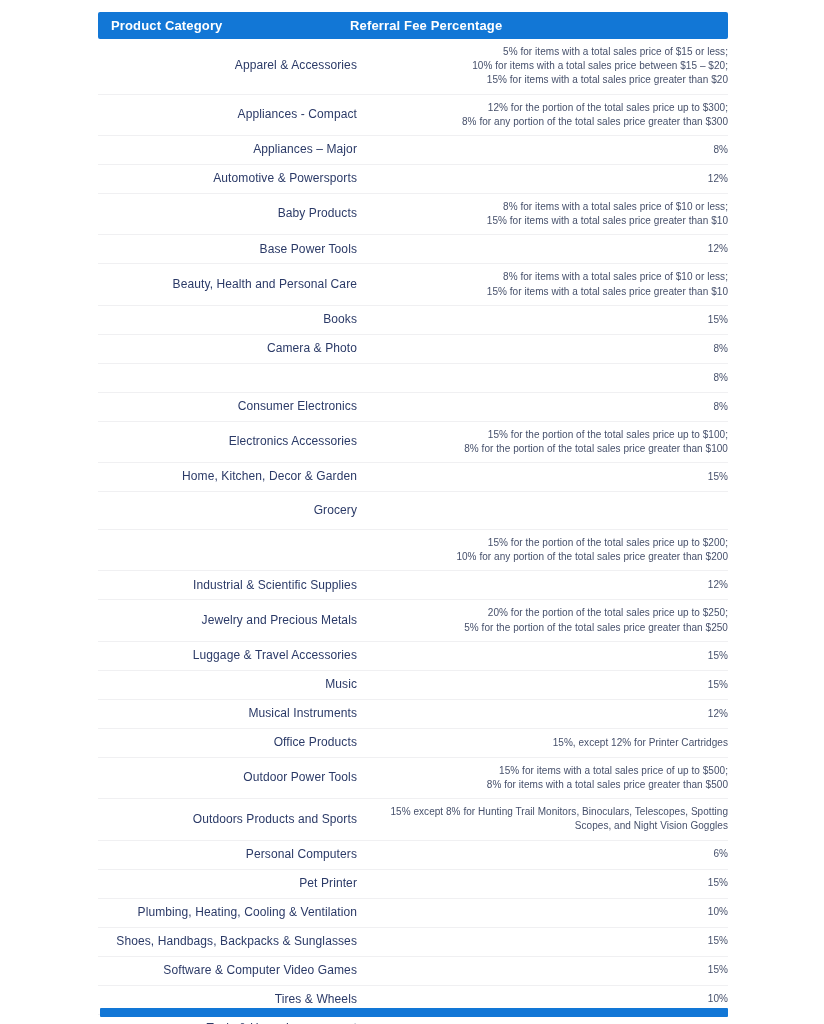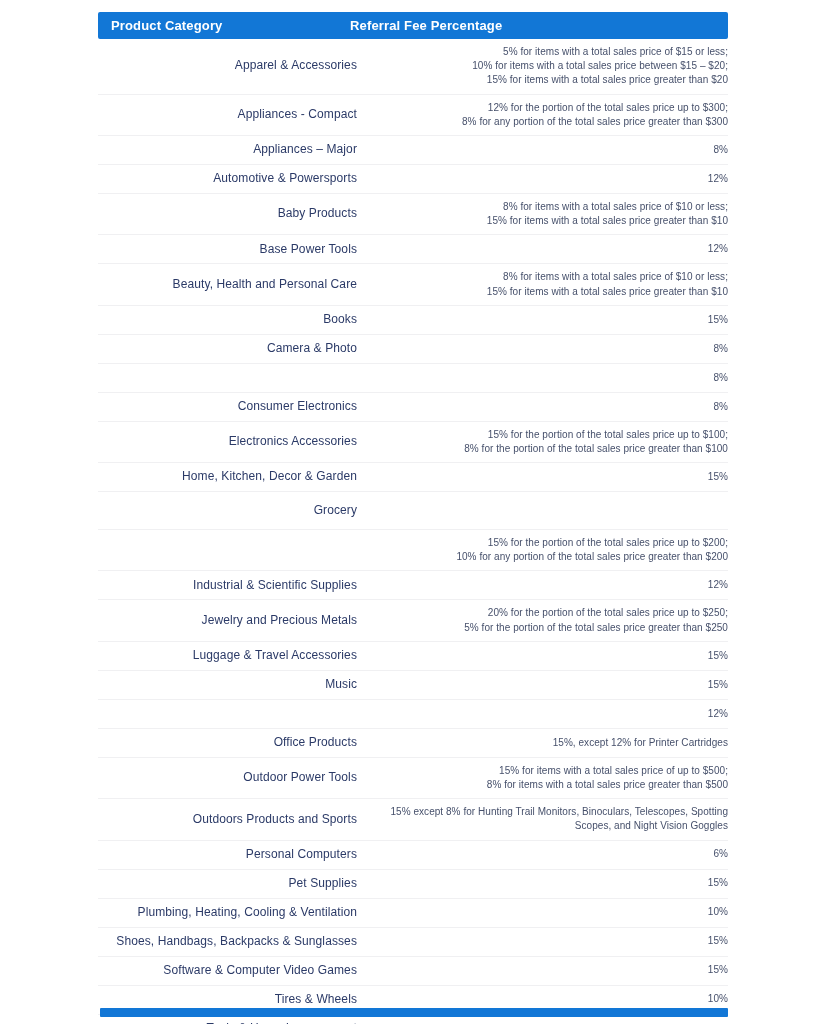--- a/index.html
+++ b/index.html
@@ -224,20 +224,21 @@
             <span class="fee-line">15%</span>
           </div>
         </div>
         <div class="row">
           <div class="cell cell-cat">Music</div>
           <div class="cell cell-fee">
             <span class="fee-line">15%</span>
           </div>
         </div>
         <div class="row">
+          <div class="cell cell-cat">Musical Instruments</div>
           <div class="cell cell-fee">
             <span class="fee-line">12%</span>
           </div>
         </div>
         <div class="row">
           <div class="cell cell-cat">Office Products</div>
           <div class="cell cell-fee">
             <span class="fee-line">15%, except 12% for Printer Cartridges</span>
           </div>
         </div>
@@ -255,21 +256,21 @@
             <span class="fee-line">Scopes, and Night Vision Goggles</span>
           </div>
         </div>
         <div class="row">
           <div class="cell cell-cat">Personal Computers</div>
           <div class="cell cell-fee">
             <span class="fee-line">6%</span>
           </div>
         </div>
         <div class="row">
-          <div class="cell cell-cat">Pet Supplies</div>
+          <div class="cell cell-cat">Pet Printer</div>
           <div class="cell cell-fee">
             <span class="fee-line">15%</span>
           </div>
         </div>
         <div class="row">
           <div class="cell cell-cat">Plumbing, Heating, Cooling &amp; Ventilation</div>
           <div class="cell cell-fee">
             <span class="fee-line">10%</span>
           </div>
         </div>

